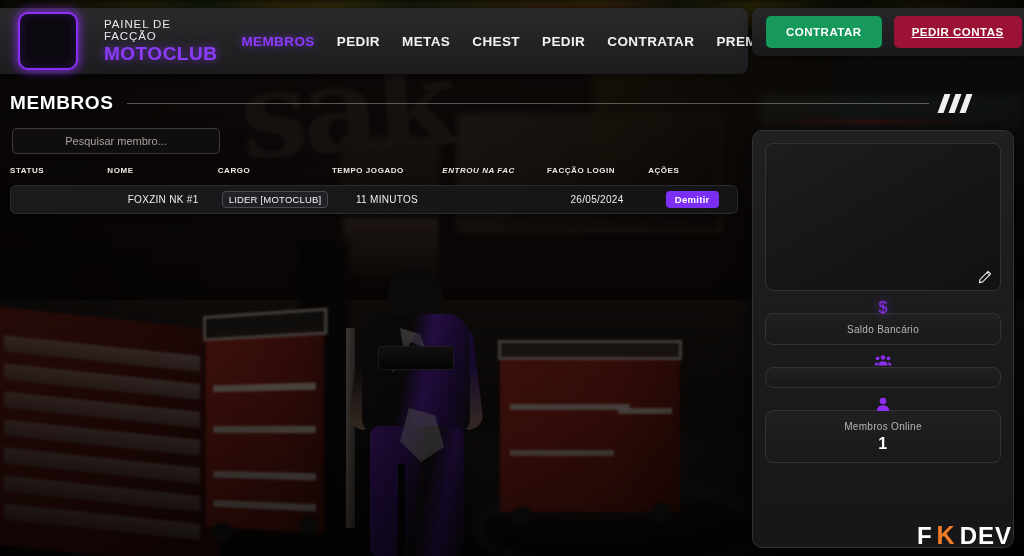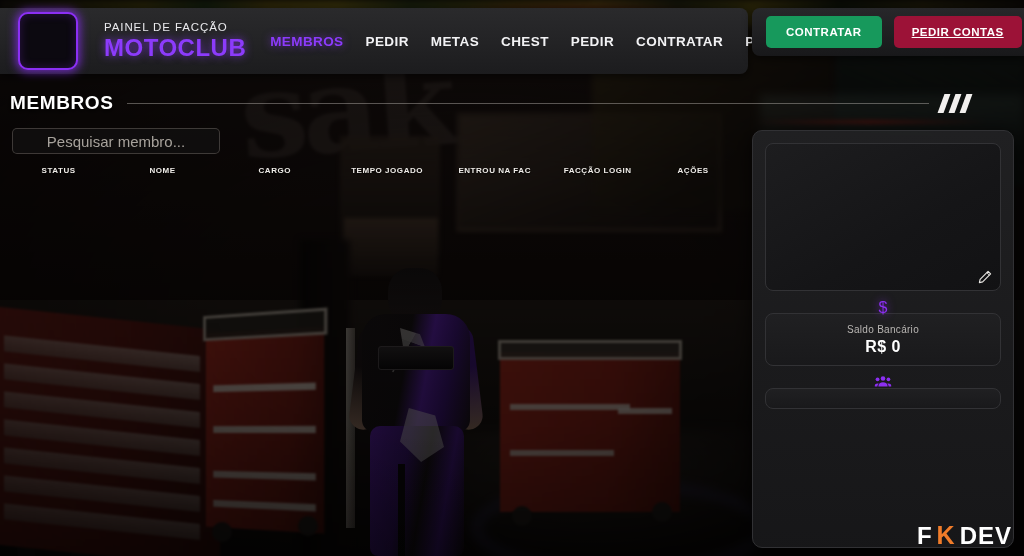--- a/index.html
+++ b/index.html
@@ -216,21 +216,21 @@
     border: 2px solid #8b2ff5; background: #0c0910;
     box-shadow: 0 0 10px 2px rgba(139,47,245,.75), inset 0 0 10px rgba(139,47,245,.25);
     flex: 0 0 auto;
   }
   .brand { margin-left: 26px; line-height: 1; }
   .brand .sub {
     font-size: 11.5px; letter-spacing: .9px; color: #e9e9ec; font-weight: 500;
     margin-bottom: 2px;
   }
   .brand .name {
-    font-size: 24px; font-weight: 800; letter-spacing: .5px;
+    font-size: 19px; font-weight: 800; letter-spacing: .5px;
     color: #8c3bfb; text-shadow: 0 0 9px rgba(140,59,251,.75);
   }
   .nav-links { display: flex; align-items: center; gap: 22px; margin-left: 24px; }
   .nav-link {
     font-size: 13.5px; font-weight: 700; letter-spacing: .4px; color: #f2f2f4;
     cursor: pointer; white-space: nowrap;
   }
   .nav-link.active { color: #8c3bfb; text-shadow: 0 0 8px rgba(140,59,251,.6); }
 
   
@@ -265,37 +265,37 @@
   .slashes i {
     display: block; width: 6px; height: 19px; background: #f2f0ee;
     transform: skewX(-20deg);
   }
 
   
   .search-wrap { position: absolute; left: 12px; top: 128px; width: 208px; }
   .search-input {
     width: 100%; height: 26px; border-radius: 5px;
     background: rgba(18,16,16,.72); border: 1px solid rgba(120,114,108,.45);
-    color: #cfcac4; font-size: 15px; text-align: center;
+    color: #cfcac4; font-size: 11px; text-align: center;
     font-family: "Liberation Sans", sans-serif; outline: none;
   }
   .search-input::placeholder { color: #b9b3ac; opacity: .9; }
 
   
   .table { position: absolute; left: 10px; top: 160px; width: 728px; }
   .thead { display: flex; align-items: center; height: 20px; }
   .thead span {
     font-size: 8px; font-weight: 700; letter-spacing: .55px; color: #efece8;
-    text-align: center; text-shadow: 0 1px 2px rgba(0,0,0,.95);
+    text-align: left; text-shadow: 0 1px 2px rgba(0,0,0,.95);
   }
   .c-status { width: 104px; }
   .c-nome   { width: 118px; }
   .c-cargo  { width: 122px; }
   .c-tempo  { width: 118px; }
-  .c-entrou { width: 112px; }
+  .c-entrou { width: 112px; font-style: italic; }
   .c-login  { width: 108px; }
   .c-acoes  { width: 96px; }
 
   .row {
     margin-top: 5px; height: 29px; display: flex; align-items: center;
     background: linear-gradient(90deg,#1b1b1d 0%, #171719 55%, #141416 100%);
     border: 1px solid #2b2b2e; border-radius: 6px;
     box-shadow: 0 2px 6px rgba(0,0,0,.55);
   }
   .row > div { text-align: center; font-size: 10px; color: #f0eeec; letter-spacing: .3px; }
@@ -464,51 +464,75 @@
     <div class="thead">
       <span class="c-status">STATUS</span>
       <span class="c-nome">NOME</span>
       <span class="c-cargo">CARGO</span>
       <span class="c-tempo">TEMPO JOGADO</span>
       <span class="c-entrou">ENTROU NA FAC</span>
       <span class="c-login">FACÇÃO LOGIN</span>
       <span class="c-acoes">AÇÕES</span>
     </div>
 
+    <div class="row">
+      <div class="c-status">
+        <span class="dot"></span>
+      </div>
+      <div class="c-nome">FOXZIN NK #1</div>
+      <div class="c-cargo">
+        <span class="cargo-tag">LIDER [MOTOCLUB]</span>
+      </div>
+      <div class="c-tempo">11 MINUTOS</div>
+      <div class="c-entrou"></div>
+      <div class="c-login">26/05/2024</div>
+      <div class="c-acoes">
+        <span class="demitir">Demitir</span>
+      </div>
+    </div>
   </div>
 
   <div class="sidebar">
     <div class="banner">
       <span class="pencil">
         <svg width="14" height="14" viewBox="0 0 16 16" aria-hidden="true">
           <path d="M11.5 1.6 L14.4 4.5 L5.3 13.6 L1.6 14.4 L2.4 10.7 Z" fill="none" stroke="#e8e6e3" stroke-width="1.3" stroke-linejoin="round"></path>
           <path d="M10.1 3.0 L13.0 5.9" stroke="#e8e6e3" stroke-width="1.1"></path>
         </svg>
       </span>
     </div>
 
     <div class="stat">
       <span class="ic">$</span>
       <div class="lbl">Saldo Bancário</div>
-      <div class="val">R$ 0</div>
     </div>
 
     <div class="stat">
       <span class="ic">
         <svg width="17" height="13" viewBox="0 0 20 14" aria-hidden="true">
           <circle cx="10" cy="3.4" r="2.7" fill="#8c2ff2"></circle>
           <circle cx="3.6" cy="4.4" r="2.2" fill="#8c2ff2"></circle>
           <circle cx="16.4" cy="4.4" r="2.2" fill="#8c2ff2"></circle>
           <path d="M4.5 13 C4.5 9.6 7 8 10 8 C13 8 15.5 9.6 15.5 13 Z" fill="#8c2ff2"></path>
           <path d="M0 13 C0 10.6 1.4 9.3 3.6 9.3 L5 9.3 C3.9 10.3 3.4 11.6 3.4 13 Z" fill="#8c2ff2"></path>
           <path d="M20 13 C20 10.6 18.6 9.3 16.4 9.3 L15 9.3 C16.1 10.3 16.6 11.6 16.6 13 Z" fill="#8c2ff2"></path>
         </svg>
       </span>
     </div>
 
+    <div class="stat">
+      <span class="ic">
+        <svg width="14" height="14" viewBox="0 0 14 14" aria-hidden="true">
+          <circle cx="7" cy="4" r="3.3" fill="#8c2ff2"></circle>
+          <path d="M0.8 14 C0.8 10 3.6 8.2 7 8.2 C10.4 8.2 13.2 10 13.2 14 Z" fill="#8c2ff2"></path>
+        </svg>
+      </span>
+      <div class="lbl">Membros Online</div>
+      <div class="val">1</div>
+    </div>
   </div>
 
   <div class="fkdev">
     <span>F</span>
     <span class="chev">K</span>
     <span>DEV</span>
   </div>
 
 </div>
 

